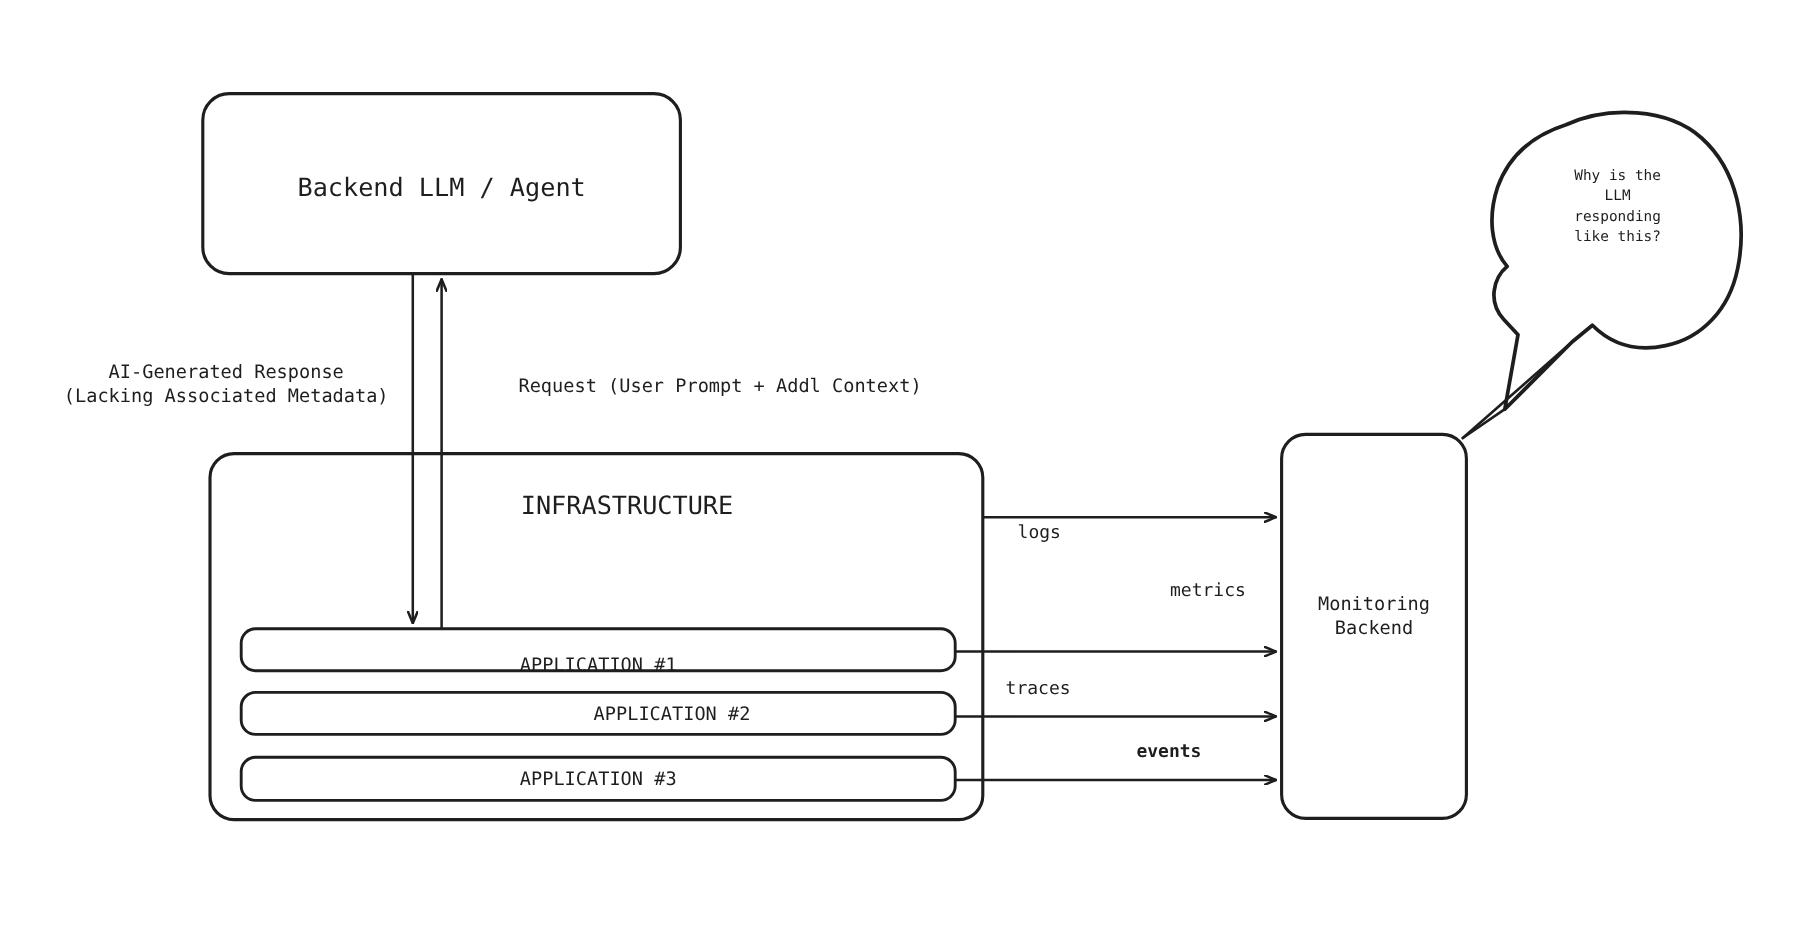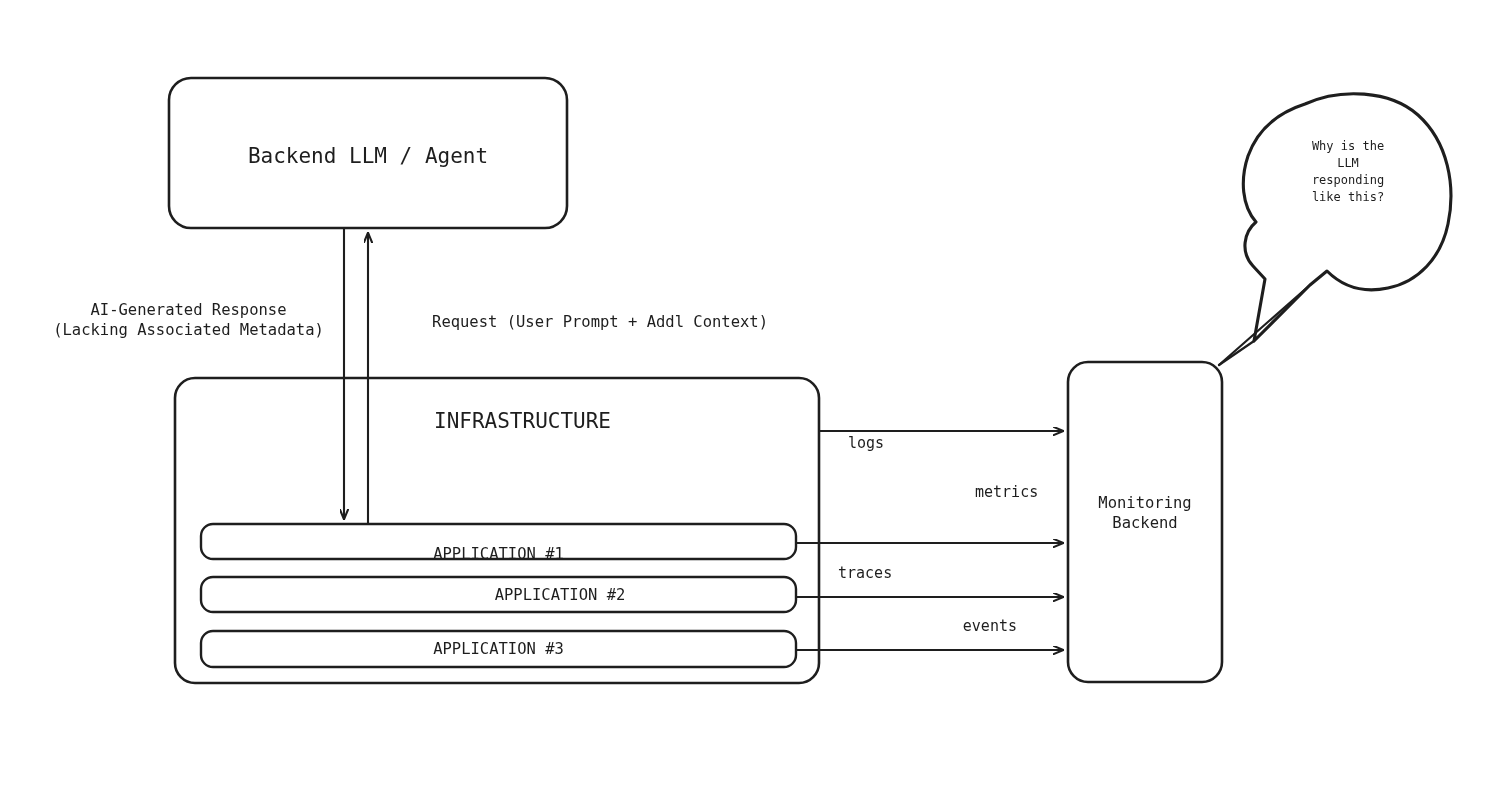--- a/index.html
+++ b/index.html
@@ -128,20 +128,20 @@
   <div class="edge-label fs-16" style="left:36px; top:300px; width:305px;"><span>AI-Generated Response</span><br><span>(Lacking Associated Metadata)</span></div>
 
   <div class="edge-label fs-16" style="left:398px; top:312px; width:370px; text-align:right;">Request (User Prompt + Addl Context)</div>
 
   <div class="edge-label fs-15" style="left:848px; top:401px; width:50px; text-align:left;margin-top:33px;">logs</div>
 
   <div class="edge-label fs-15" style="left:975px; top:483px; width:80px; text-align:left;">metrics</div>
 
   <div class="edge-label fs-15" style="left:838px; top:564px; width:70px; text-align:left;">traces</div>
 
-  <div class="edge-label fs-15" style="left:947px; top:617px; width:70px; text-align:right;">events</div>
+  <div class="edge-label fs-15" style="left:947px; top:617px; width:70px; text-align:left;font-weight:bold;">events</div>
 
   <div class="bubble-text" style="left:1278px; top:138px; width:140px;">Why is the
 LLM
 responding
 like this?</div>
 
 </div>
 
 </body></html>

